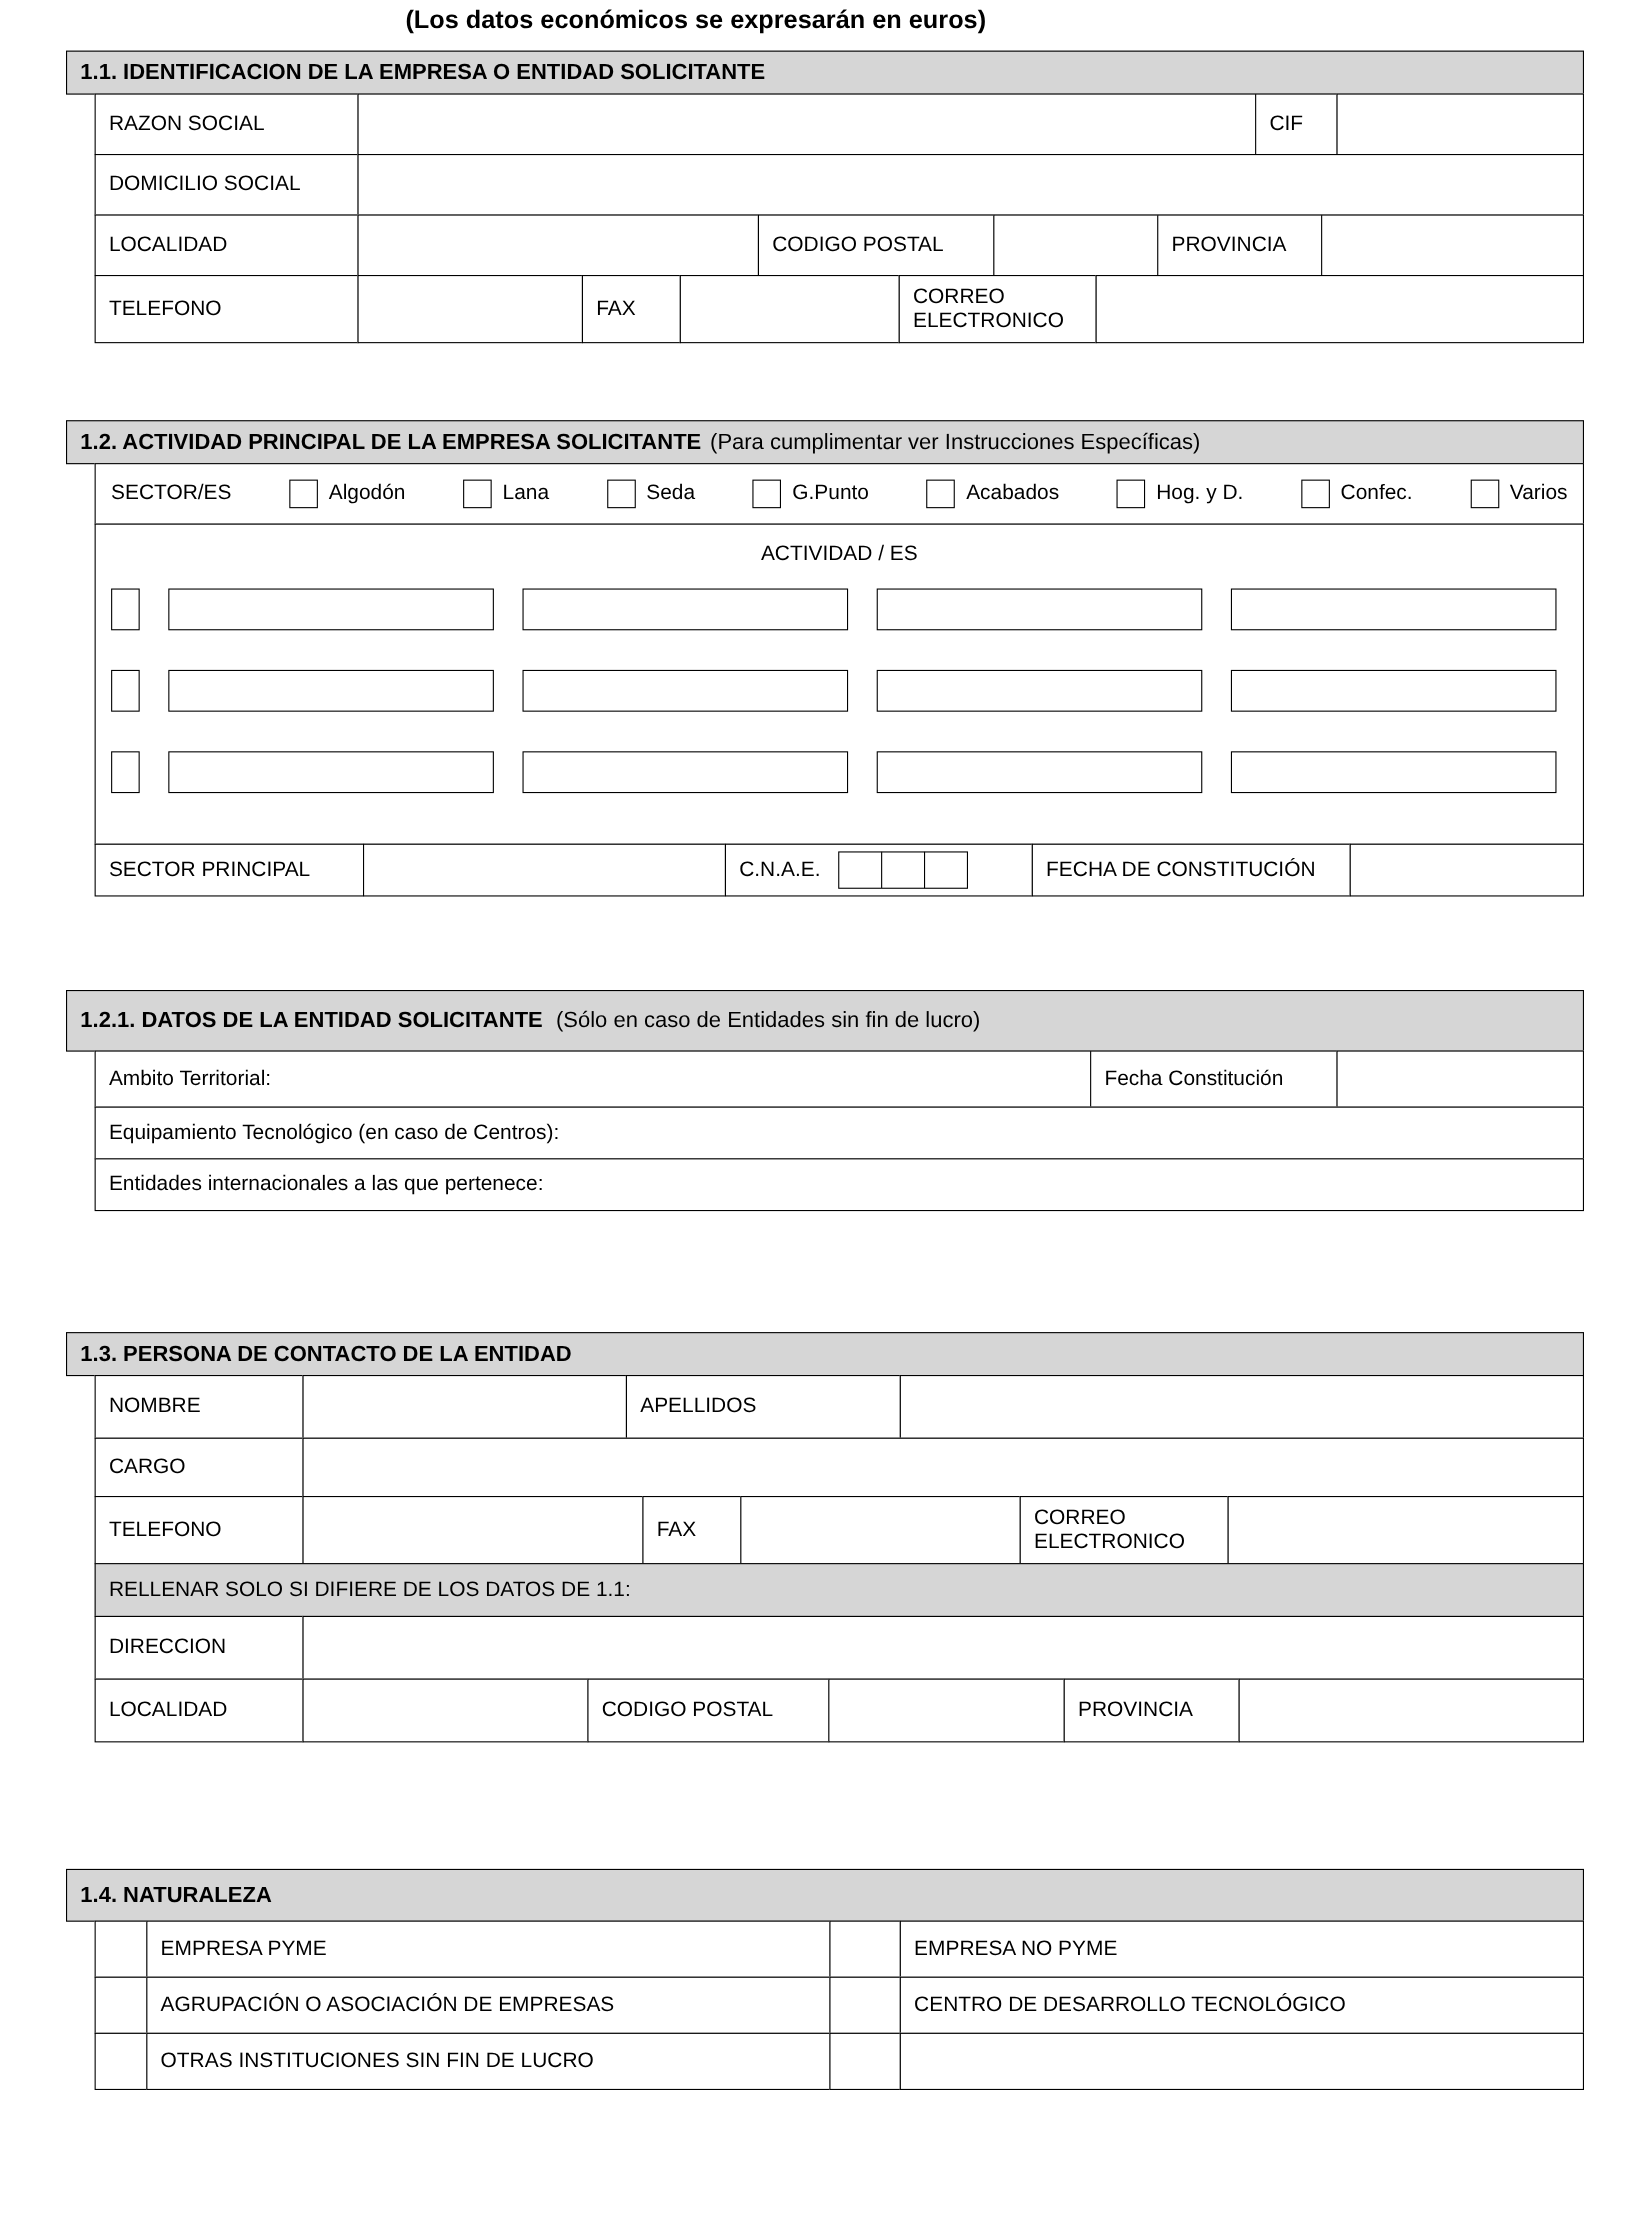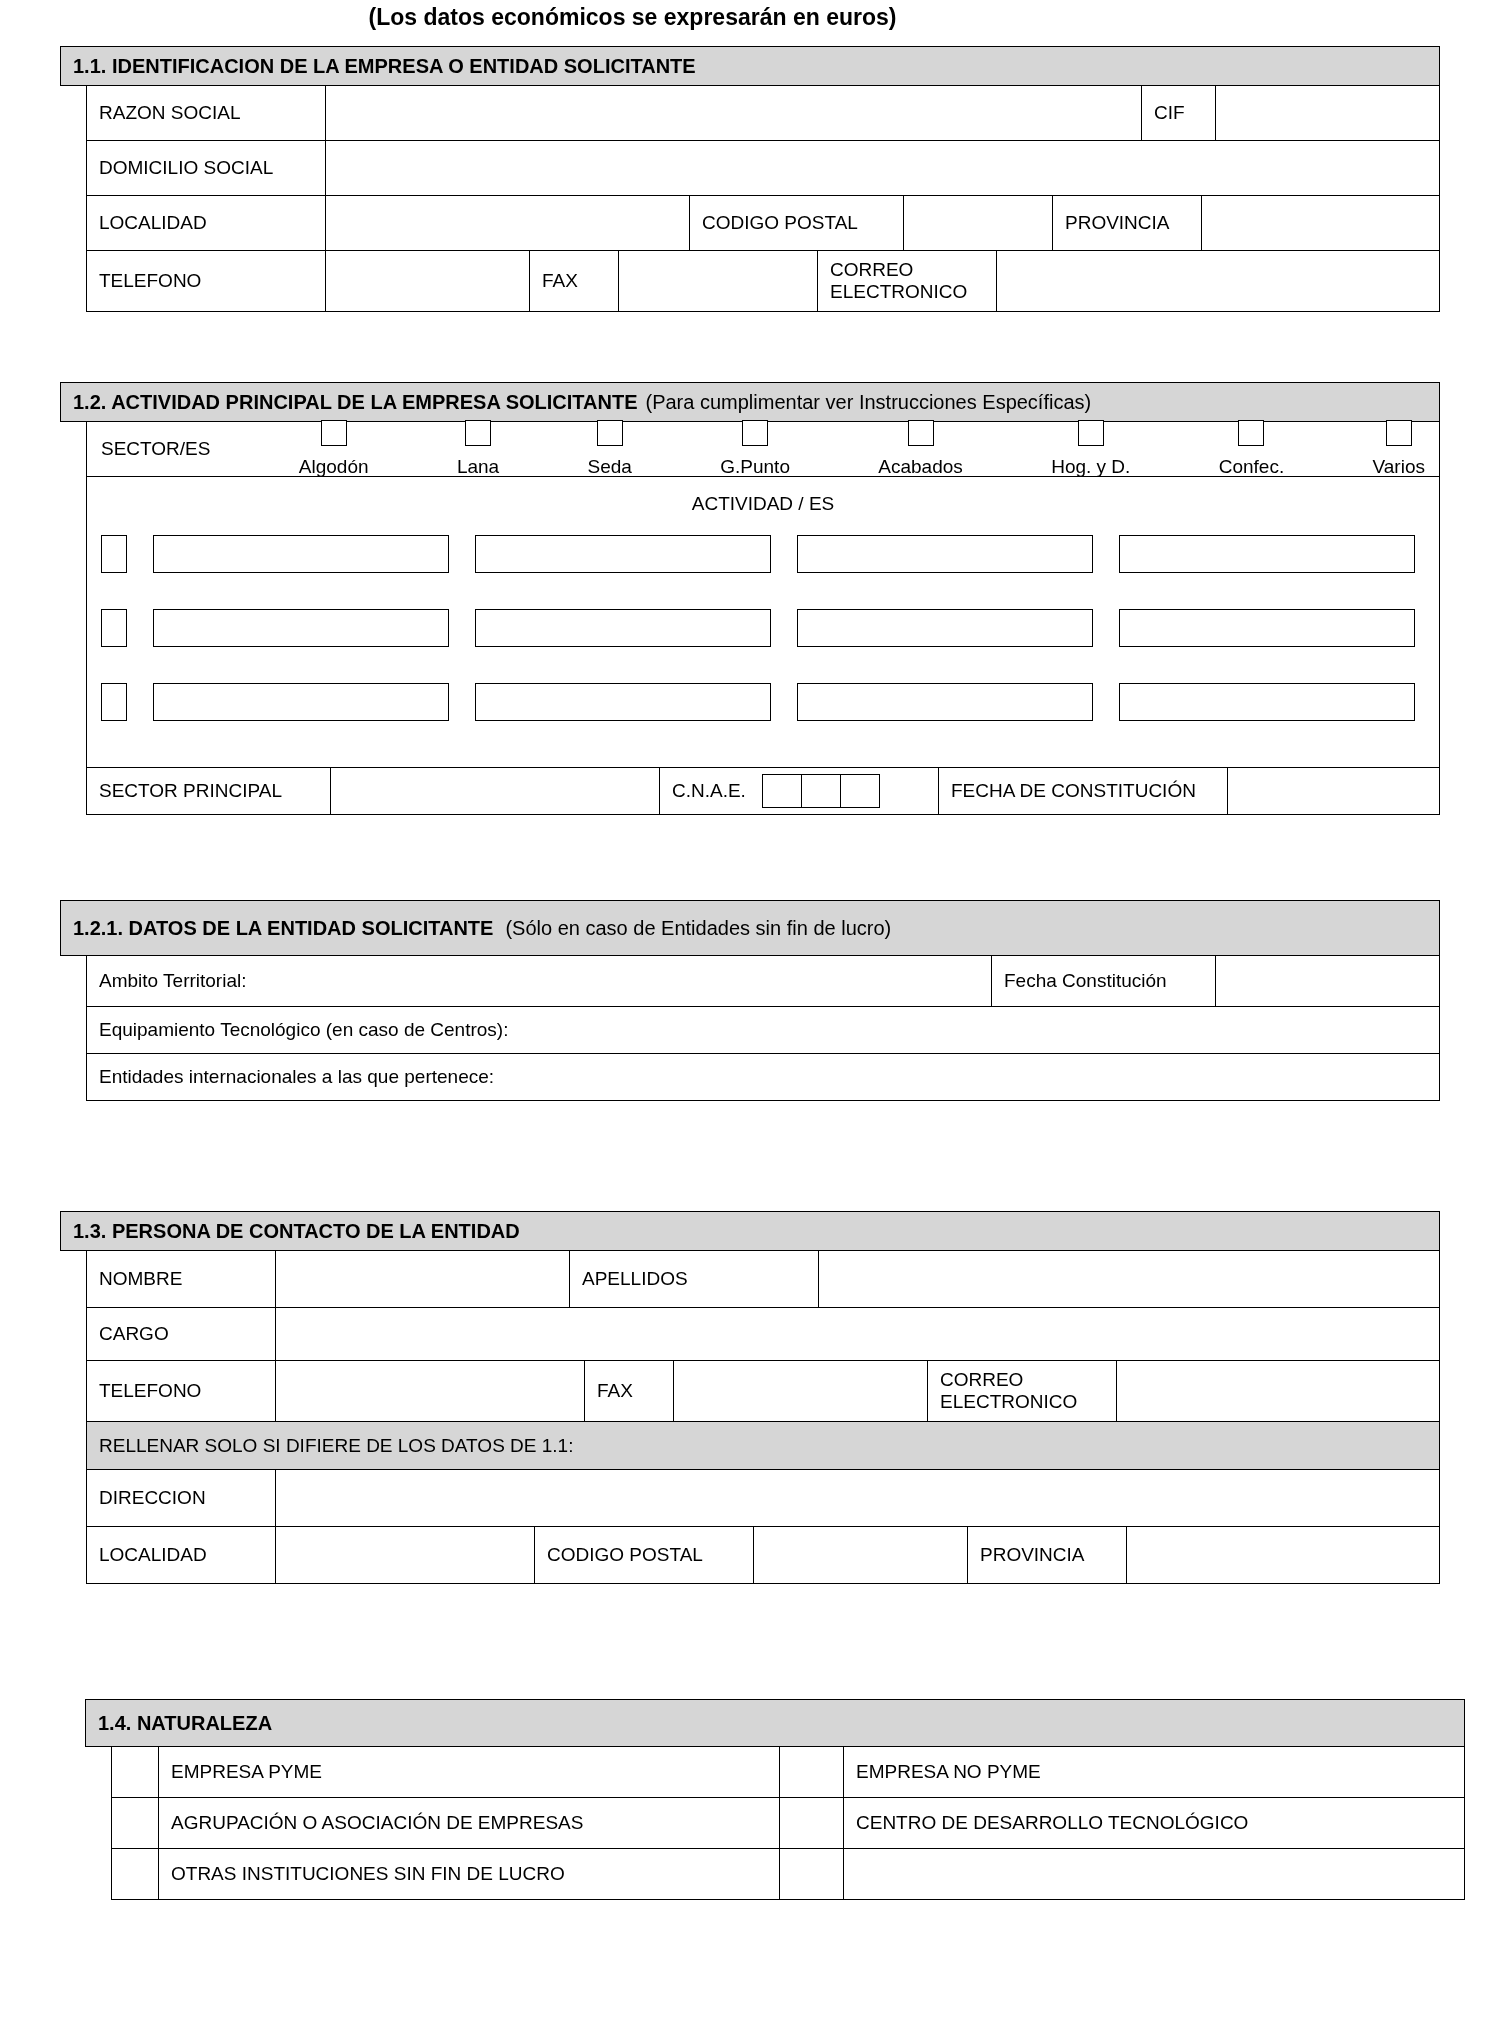--- a/index.html
+++ b/index.html
@@ -43,39 +43,39 @@
     padding: 0 12px;
     font-size: 19px;
     line-height: 1.15;
   }
   .cell + .cell { margin-left: -1px; }
   .gray { background: #d6d6d6; }
   .hdrc { font-weight: bold; font-size: 20px; }
   .hdr-note { font-weight: normal; margin-left: 8px; }
 
   .cb { width: 26px; height: 26px; border: 1px solid #000; background: #fff; flex: 0 0 26px; }
-  .pair { display: flex; align-items: center; gap: 10px; flex-direction: column; }
+  .pair { display: flex; align-items: center; gap: 10px; }
   .sector-cell { justify-content: space-between; padding: 0 14px; }
 
   .act-cell { display: block; padding: 10px 0 0 0; height: 292px; }
   .act-title { text-align: center; font-size: 19px; padding-top: 6px; }
   .act-row { display: flex; align-items: center; gap: 26px; margin: 36px 24px 0 14px; }
   .act-row.first { margin-top: 20px; }
   .act-cb { flex: 0 0 26px; height: 38px; border: 1px solid #000; background: #fff; }
   .act-inp { flex: 1; height: 38px; border: 1px solid #000; background: #fff; }
 
   .cnae-boxes { display: flex; margin-left: 16px; }
   .cnae-box { width: 40px; height: 34px; border: 1px solid #000; background: #fff; }
   .cnae-box + .cnae-box { margin-left: -1px; }
 
   .mt32 { margin-top: 16px; }
   .mt70 { margin-top: 70px; }
   .mt85 { margin-top: 85px; }
   .mt110 { margin-top: 110px; }
-  .mt115 { margin-top: 115px; margin-left: 25px; }
+  .mt115 { margin-top: 115px; }
 </style>
 </head>
 <body>
 
 <div class="content">
 
   <div class="topnote">(Los datos económicos se expresarán en euros)</div>
 
 
   <div class="tbl mt32">

